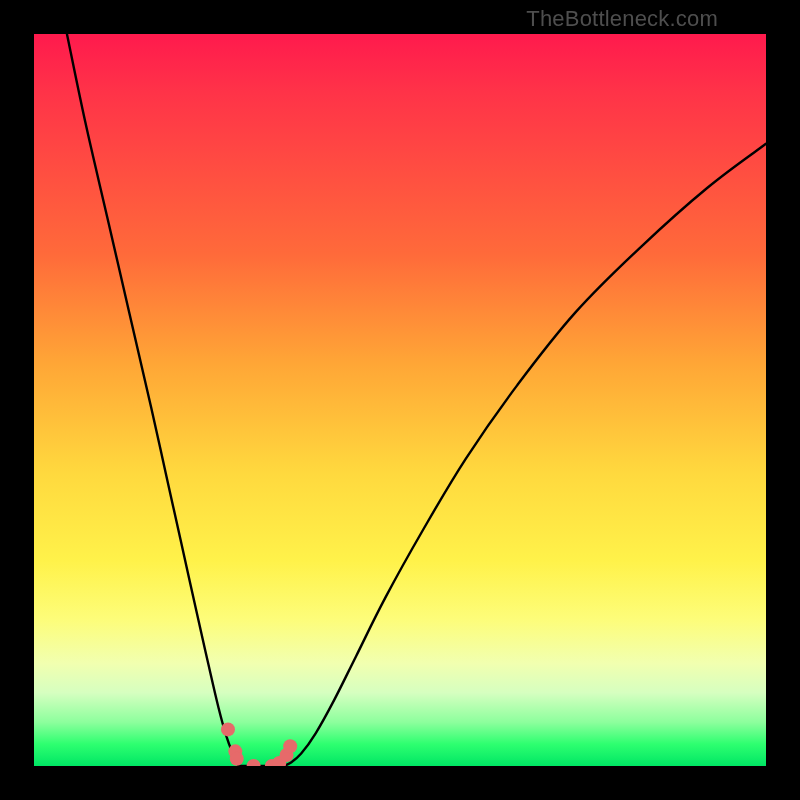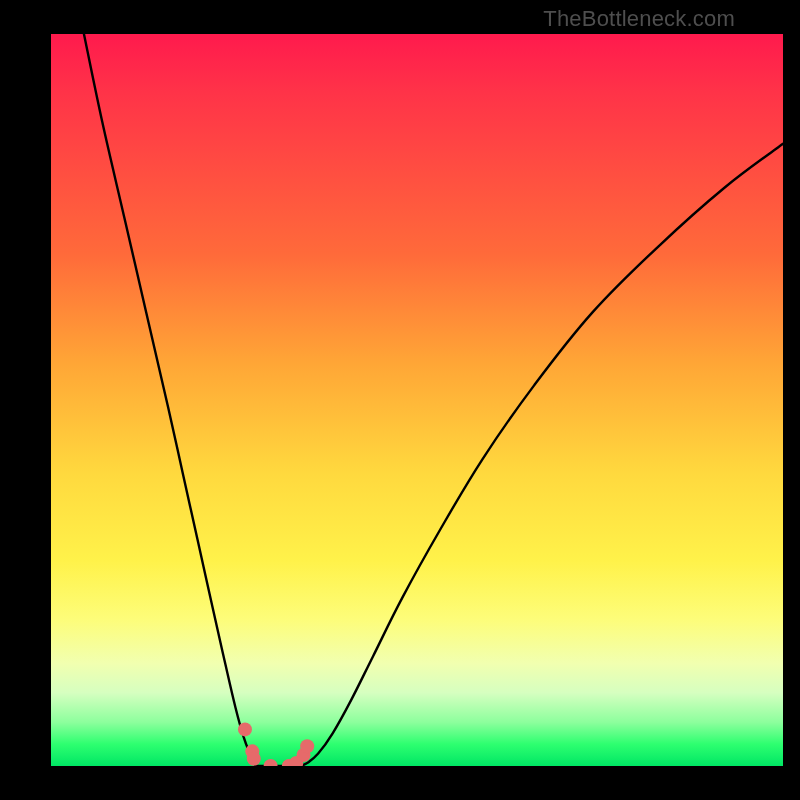--- a/index.html
+++ b/index.html
@@ -6,21 +6,21 @@
     margin: 0;
     padding: 0;
     width: 800px;
     height: 800px;
     background: #000;
     overflow: hidden;
     font-family: Arial, Helvetica, sans-serif;
   }
   .frame {
     position: absolute;
-    top: 0; left: 17px;
+    top: 0; left: 0;
     width: 728px;
     height: 800px;
     background: #000;
   }
   .plot-area {
     position: absolute;
     top: 34px;
     left: 34px;
     width: 732px;
     height: 732px;

